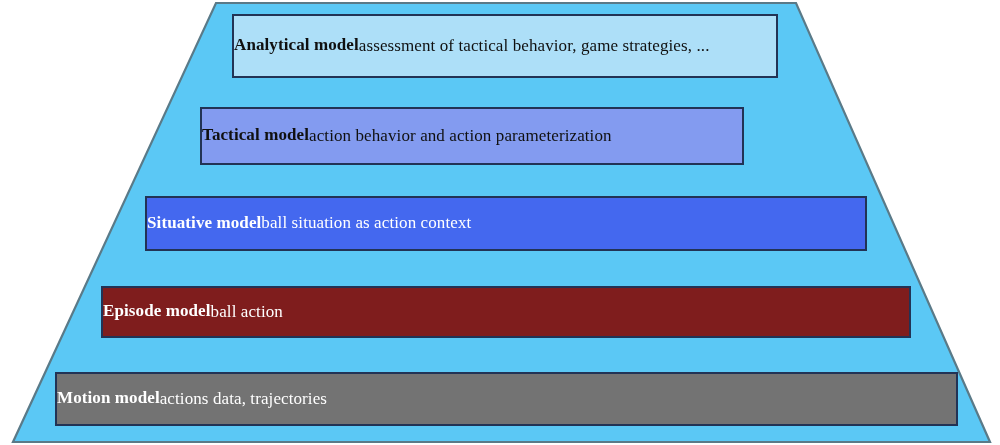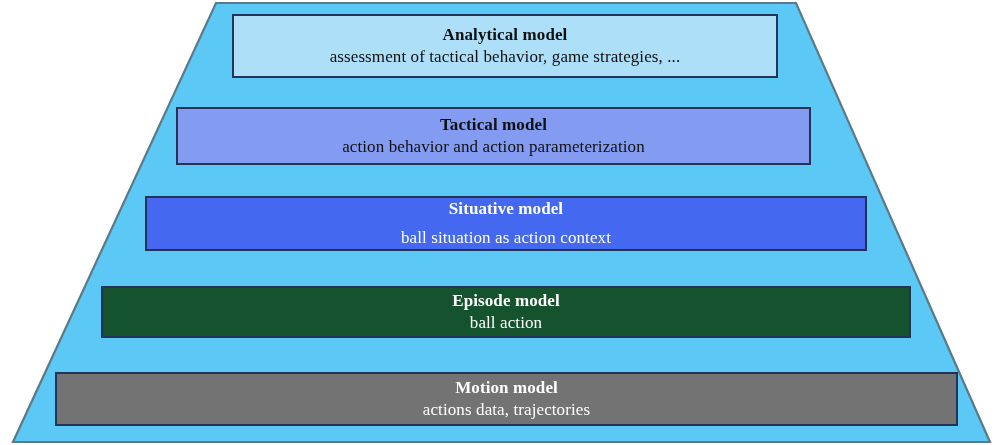--- a/index.html
+++ b/index.html
@@ -23,40 +23,40 @@
     left: 0;
     top: 0;
     width: 1000px;
     height: 445px;
   }
   .layer-box {
     position: absolute;
     box-sizing: border-box;
     border: 2px solid #223355;
     display: flex;
-    flex-direction: column;
+    flex-direction: row;
     align-items: center;
-    justify-content: center;
+    justify-content: flex-start;
     text-align: center;
     line-height: 1.18;
   }
   .layer-title {
     font-weight: bold;
     font-size: 17px;
     letter-spacing: 0.1px;
     margin-bottom: 1px;
   }
   .layer-sub {
     font-weight: normal;
     font-size: 17px;
     letter-spacing: 0.1px;
   }
   
   #layer-analytical { left: 232px; top: 14px;  width: 546px; height: 64px; }
-  #layer-tactical   { left: 176px; top: 107px; width: 635px; height: 58px; }
+  #layer-tactical   { left: 200px; top: 107px; width: 544px; height: 58px; }
   #layer-situative  { left: 145px; top: 196px; width: 722px; height: 55px; }
   #layer-episode    { left: 101px; top: 286px; width: 810px; height: 52px; }
   #layer-motion     { left: 55px;  top: 372px; width: 903px; height: 54px; }
 </style>
 </head>
 <body>
 
 <div id="stage">
 
   <svg id="pyramid-svg" viewBox="0 0 1000 445" aria-hidden="true">
@@ -66,26 +66,26 @@
   <div class="layer-box" id="layer-analytical" style="background:#addff8; color:#101010;">
     <div class="layer-title">Analytical model</div>
     <div class="layer-sub">assessment of tactical behavior, game strategies, ...</div>
   </div>
 
   <div class="layer-box" id="layer-tactical" style="background:#839bf0; color:#101010;">
     <div class="layer-title">Tactical model</div>
     <div class="layer-sub">action behavior and action parameterization</div>
   </div>
 
-  <div class="layer-box" id="layer-situative" style="background:#4468ef; color:#ffffff;gap:8px;">
+  <div class="layer-box" id="layer-situative" style="background:#4468ef; color:#ffffff;">
     <div class="layer-title">Situative model</div>
     <div class="layer-sub">ball situation as action context</div>
   </div>
 
-  <div class="layer-box" id="layer-episode" style="background:#14532d; color:#ffffff;">
+  <div class="layer-box" id="layer-episode" style="background:#7f1d1d; color:#ffffff;">
     <div class="layer-title">Episode model</div>
     <div class="layer-sub">ball action</div>
   </div>
 
   <div class="layer-box" id="layer-motion" style="background:#737373; color:#ffffff;">
     <div class="layer-title">Motion model</div>
     <div class="layer-sub">actions data, trajectories</div>
   </div>
 
 </div>

